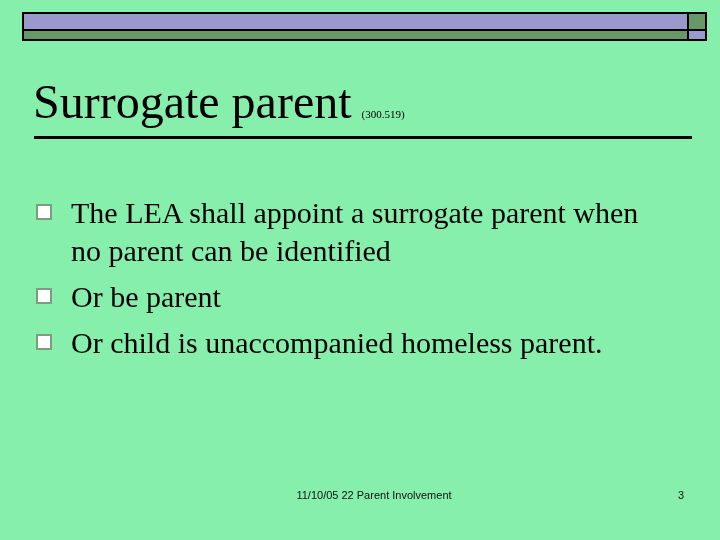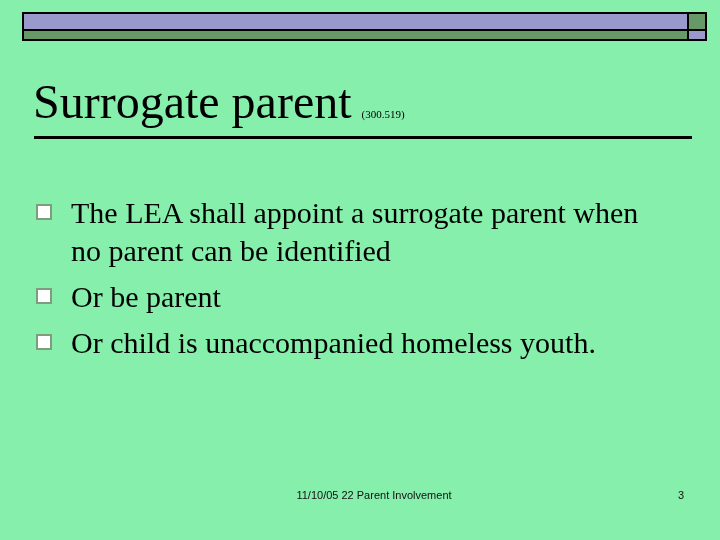--- a/index.html
+++ b/index.html
@@ -138,20 +138,20 @@
     <li class="bullet-item">
       <span class="bullet-square"></span>
       <span class="bullet-text">The LEA shall appoint a surrogate parent when no parent can be identified</span>
     </li>
     <li class="bullet-item">
       <span class="bullet-square"></span>
       <span class="bullet-text">Or be parent</span>
     </li>
     <li class="bullet-item">
       <span class="bullet-square"></span>
-      <span class="bullet-text">Or child is unaccompanied homeless youth.</span>
+      <span class="bullet-text">Or child is unaccompanied homeless parent.</span>
     </li>
   </ul>
 
   <div class="footer-bar">11/10/05 22 Parent Involvement</div>
   <div class="page-number">3</div>
 
 </div>
 
 </body></html>

